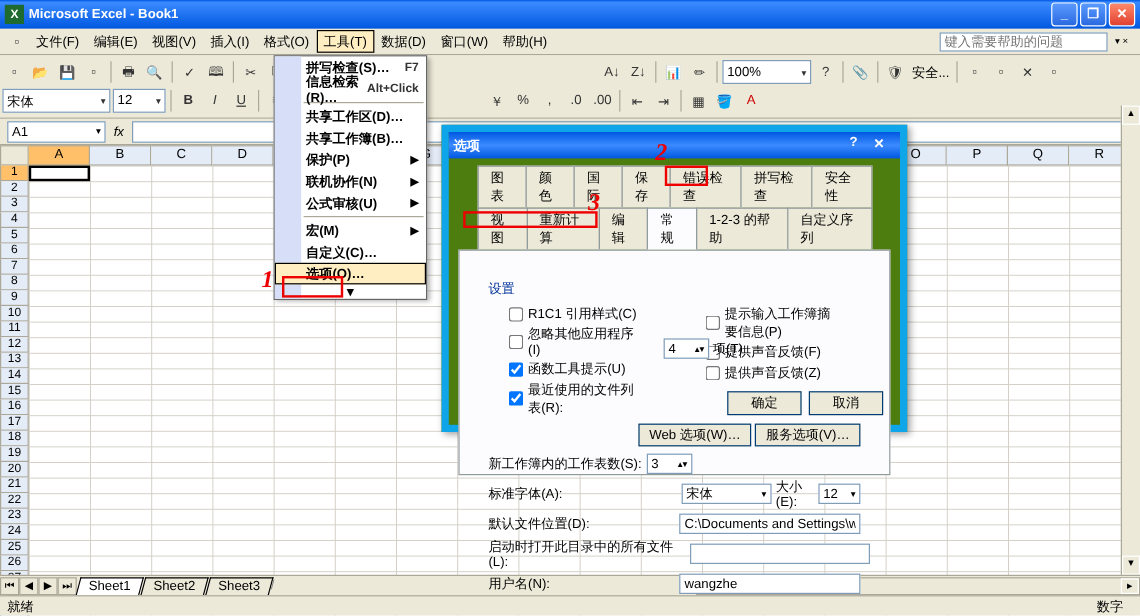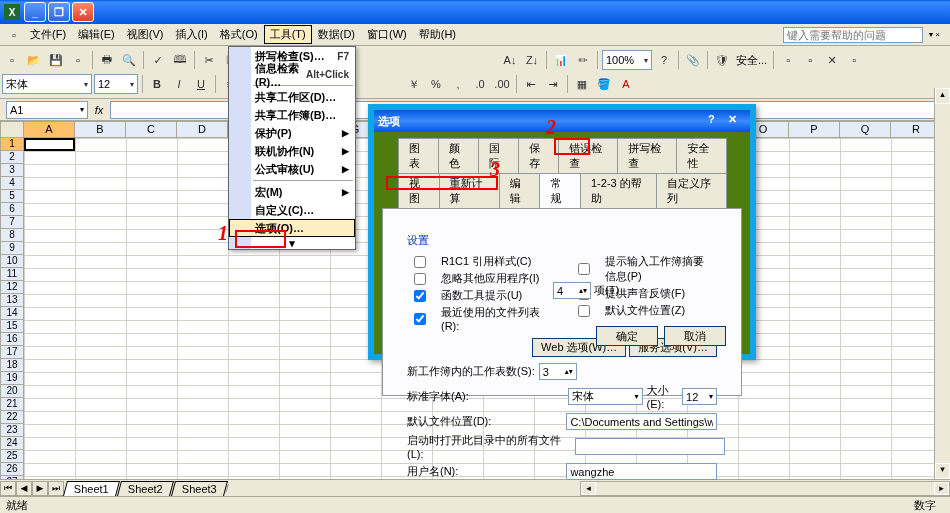--- a/index.html
+++ b/index.html
@@ -20,21 +20,21 @@
 .menubar .help-input { margin-left: auto; width: 140px; height: 16px; border: 1px solid #7f9db9; padding: 0 3px; color: #888; background: #fff; }
 
 
 .toolbars { background: #ece9d8; padding: 2px; border-bottom: 1px solid #aca899; }
 .toolbar-row { display: flex; align-items: center; gap: 2px; flex-wrap: nowrap; height: 24px; }
 .tb-btn { width: 20px; height: 20px; border: 1px solid transparent; display: inline-flex; align-items: center; justify-content: center; font-size: 11px; color: #333; }
 .tb-sep { width: 1px; height: 18px; background: #aca899; margin: 0 2px; }
 .tb-combo { height: 20px; border: 1px solid #7f9db9; background: #fff; padding: 0 3px; display: inline-flex; align-items: center; }
 .tb-combo.font { width: 90px; }
 .tb-combo.size { width: 44px; }
-.tb-combo.zoom { width: 50px; }
+.tb-combo.zoom { width: 74px; }
 .tb-combo .dd { margin-left: auto; font-size: 8px; color: #333; }
 
 
 .formulabar { background: #ece9d8; height: 22px; display: flex; align-items: center; border-bottom: 1px solid #aca899; }
 .namebox { width: 82px; height: 18px; background: #fff; border: 1px solid #7f9db9; margin-left: 6px; padding: 0 3px; display: flex; align-items: center; }
 .namebox .dd { margin-left: auto; font-size: 8px; }
 .fx { width: 22px; text-align: center; font-style: italic; }
 .formula-input { flex: 1; height: 18px; background: #fff; border: 1px solid #7f9db9; margin-right: 4px; }
 
 
@@ -83,43 +83,44 @@
 .dialog { position: absolute; left: 368px; top: 104px; width: 388px; height: 256px; background: #4d7c0f; border: 6px solid #0ea5e9; box-shadow: 2px 2px 6px rgba(0,0,0,.4); z-index: 20; }
 .dialog .dtitle { background: linear-gradient(to bottom, #0058e0, #3b8aff, #0058e0); height: 22px; display: flex; align-items: center; padding: 0 4px; color: #fff; font-weight: bold; }
 .dialog .dtitle .winbtns { margin-left: auto; display: flex; gap: 2px; }
 .dialog .dtitle .winbtn { width: 18px; height: 16px; }
 .dialog .tabs { padding: 6px 24px 0; }
 .dialog .tabrow { display: flex; }
 .dialog .tab { padding: 2px 10px; background: #ece9d8; border: 1px solid #919b9c; border-bottom: none; margin-right: -1px; position: relative; }
 .dialog .tab.active { background: #fcfcfe; z-index: 2; }
 .dialog .panel { background: #fcfcfe; border: 1px solid #919b9c; margin: 0 8px 6px; padding: 24px; height: 188px; position: relative; }
 .dialog .group-label { color: #003399; margin-bottom: 4px; }
-.dialog .chk { display: flex; align-items: center; gap: 15px; margin: 2px 7px; }
+.dialog .chk { display: flex; align-items: center; gap: 4px; margin: 2px 17px; }
 .dialog .chk input { width: 12px; height: 12px; }
 .dialog .row { display: flex; align-items: center; gap: 4px; margin: 3px 0; }
 .dialog .row label { min-width: 118px; }
 .dialog input[type=text], .dialog .combo { height: 17px; border: 1px solid #7f9db9; background: #fff; padding: 0 3px; }
 .dialog .combo { display: inline-flex; align-items: center; }
 .dialog .combo .dd { margin-left: auto; font-size: 8px; padding-left: 4px; }
-.dialog .btns { position: absolute; right: 24px; bottom: 8px; display: flex; gap: 6px; }
+.dialog .btns { position: absolute; right: 14px; bottom: 8px; display: flex; gap: 6px; }
 .dialog .btn { width: 62px; height: 20px; background: #ece9d8; border: 1px solid #003c74; text-align: center; line-height: 18px; }
 .dialog .twocol { display: flex; gap: 18px; }
 .dialog .twocol > div { flex: 1; }
 .small-btn { height: 19px; padding: 0 8px; background: #ece9d8; border: 1px solid #003c74; display: inline-flex; align-items: center; }
 
 
 .vscroll { position: absolute; right: 0; top: 88px; bottom: 34px; width: 16px; background: #ece9d8; border-left: 1px solid #aca899; }
 .vscroll .arr { height: 16px; border: 1px solid #fff; text-align: center; font-size: 9px; background: #ece9d8; }
 .vscroll .arr.bottom { position: absolute; bottom: 0; left: 0; right: 0; }
 </style>
 </head>
 <body>
 
 <div class="titlebar">
   <span class="app-icon">X</span>
+  <span class="title">Microsoft Excel - Book1</span>
   <div class="winbtns">
     <div class="winbtn">_</div>
     <div class="winbtn">❐</div>
     <div class="winbtn close">✕</div>
   </div>
 </div>
 
 <div class="menubar">
   <span class="tb-btn">▫</span>
   <span class="menu">文件(F)</span>
@@ -394,21 +395,21 @@
           <div class="chk">
             <input type="checkbox" style="">
             <span>提示输入工作簿摘要信息(P)</span>
           </div>
           <div class="chk">
             <input type="checkbox" style="">
             <span>提供声音反馈(F)</span>
           </div>
           <div class="chk">
             <input type="checkbox" style="">
-            <span>默认文件位置(Z)</span>
+            <span>提供声音反馈(Z)</span>
           </div>
         </div>
     </div>
     <div style="position:absolute; left:170px; top:73px; display:flex; align-items:center; gap:3px;">
       <span class="combo" style="width:38px;">
           <span>4</span>
           <span class="dd">▴▾</span>
         </span>
       <span>项(T)</span>
     </div>

